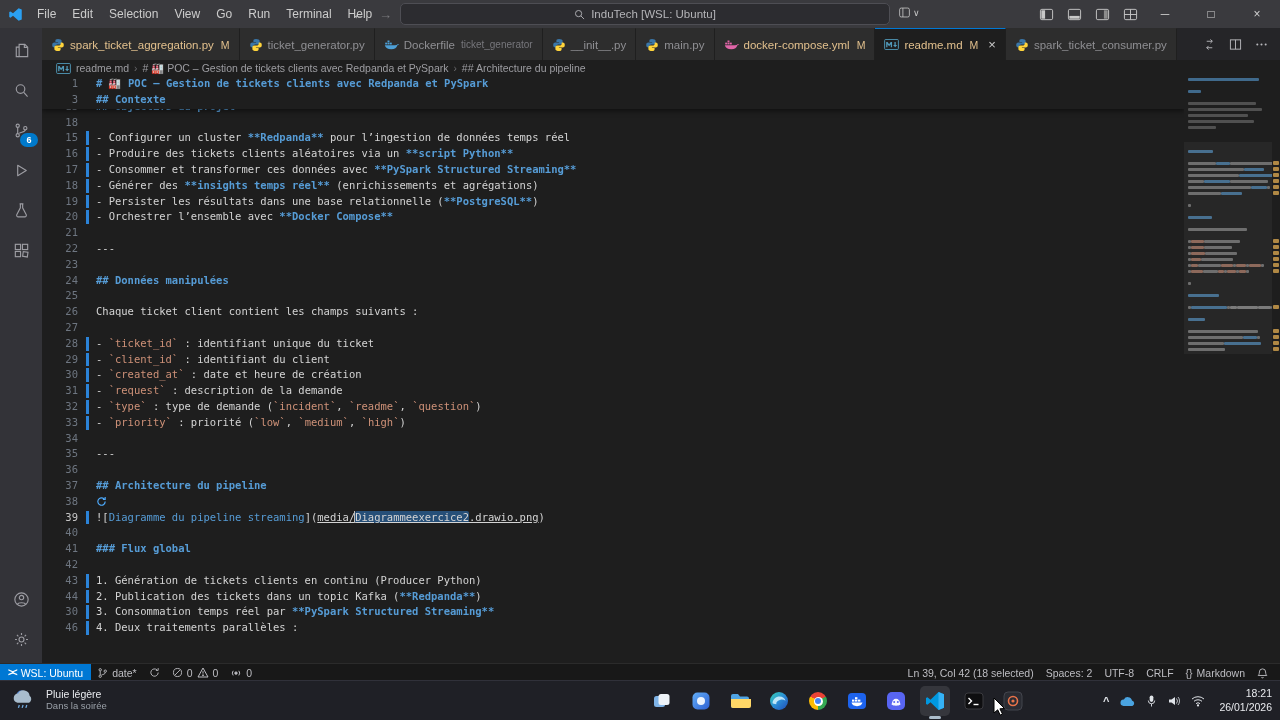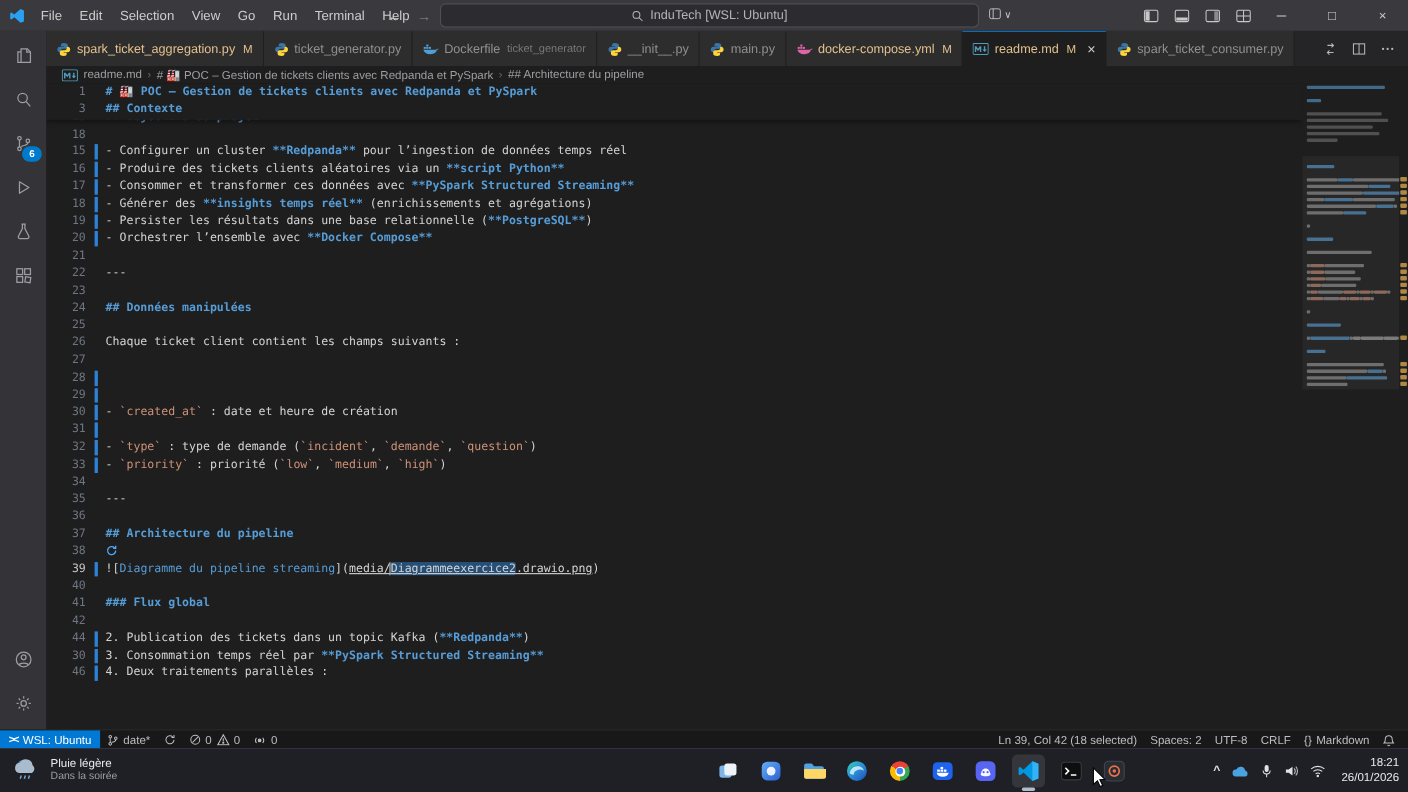--- a/index.html
+++ b/index.html
@@ -426,38 +426,41 @@
         <span class="ln">26</span>
         <span class="content"><span class="s-txt">Chaque ticket client contient les champs suivants :</span></span>
       </div>
       <div class="row">
         <span class="ln">27</span>
         <span class="content"></span>
       </div>
       <div class="row">
         <span class="ln">28</span>
         <span class="chg"></span>
+        <span class="content"><span class="s-txt">- </span><span class="s-code">`ticket_id`</span><span class="s-txt"> : identifiant unique du ticket</span></span>
       </div>
       <div class="row">
         <span class="ln">29</span>
         <span class="chg"></span>
+        <span class="content"><span class="s-txt">- </span><span class="s-code">`client_id`</span><span class="s-txt"> : identifiant du client</span></span>
       </div>
       <div class="row">
         <span class="ln">30</span>
         <span class="chg"></span>
         <span class="content"><span class="s-txt">- </span><span class="s-code">`created_at`</span><span class="s-txt"> : date et heure de création</span></span>
       </div>
       <div class="row">
         <span class="ln">31</span>
         <span class="chg"></span>
+        <span class="content"><span class="s-txt">- </span><span class="s-code">`request`</span><span class="s-txt"> : description de la demande</span></span>
       </div>
       <div class="row">
         <span class="ln">32</span>
         <span class="chg"></span>
-        <span class="content"><span class="s-txt">- </span><span class="s-code">`type`</span><span class="s-txt"> : type de demande (</span><span class="s-code">`incident`</span><span class="s-txt">, </span><span class="s-code">`demande`</span><span class="s-txt">, </span><span class="s-code">`question`</span><span class="s-txt">)</span></span>
+        <span class="content"><span class="s-txt">- </span><span class="s-code">`type`</span><span class="s-txt"> : type de demande (</span><span class="s-code">`incident`</span><span class="s-txt">, </span><span class="s-code">`readme`</span><span class="s-txt">, </span><span class="s-code">`question`</span><span class="s-txt">)</span></span>
       </div>
       <div class="row">
         <span class="ln">33</span>
         <span class="chg"></span>
         <span class="content"><span class="s-txt">- </span><span class="s-code">`priority`</span><span class="s-txt"> : priorité (</span><span class="s-code">`low`</span><span class="s-txt">, </span><span class="s-code">`medium`</span><span class="s-txt">, </span><span class="s-code">`high`</span><span class="s-txt">)</span></span>
       </div>
       <div class="row">
         <span class="ln">34</span>
         <span class="content"></span>
       </div>
@@ -488,20 +491,25 @@
         <span class="ln">40</span>
         <span class="content"></span>
       </div>
       <div class="row">
         <span class="ln">41</span>
         <span class="content"><span class="s-head">### Flux global</span></span>
       </div>
       <div class="row">
         <span class="ln">42</span>
         <span class="content"></span>
+      </div>
+      <div class="row">
+        <span class="ln">43</span>
+        <span class="chg"></span>
+        <span class="content"><span class="s-txt">1. Génération de tickets clients en continu (Producer Python)</span></span>
       </div>
       <div class="row">
         <span class="ln">44</span>
         <span class="chg"></span>
         <span class="content"><span class="s-txt">2. Publication des tickets dans un topic Kafka (</span><span class="s-bold">**Redpanda**</span><span class="s-txt">)</span></span>
       </div>
       <div class="row">
         <span class="ln">30</span>
         <span class="chg"></span>
         <span class="content"><span class="s-txt">3. Consommation temps réel par </span><span class="s-bold">**PySpark Structured Streaming**</span></span>

